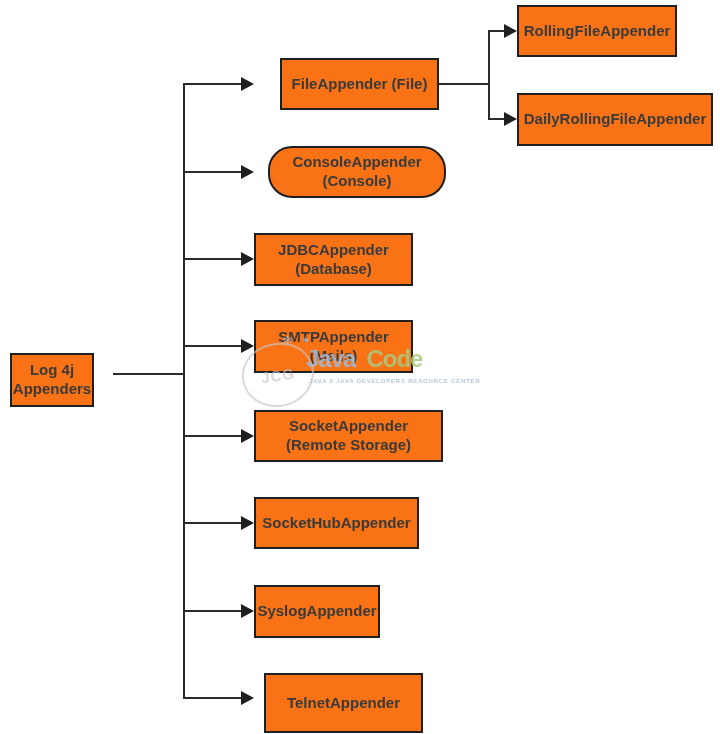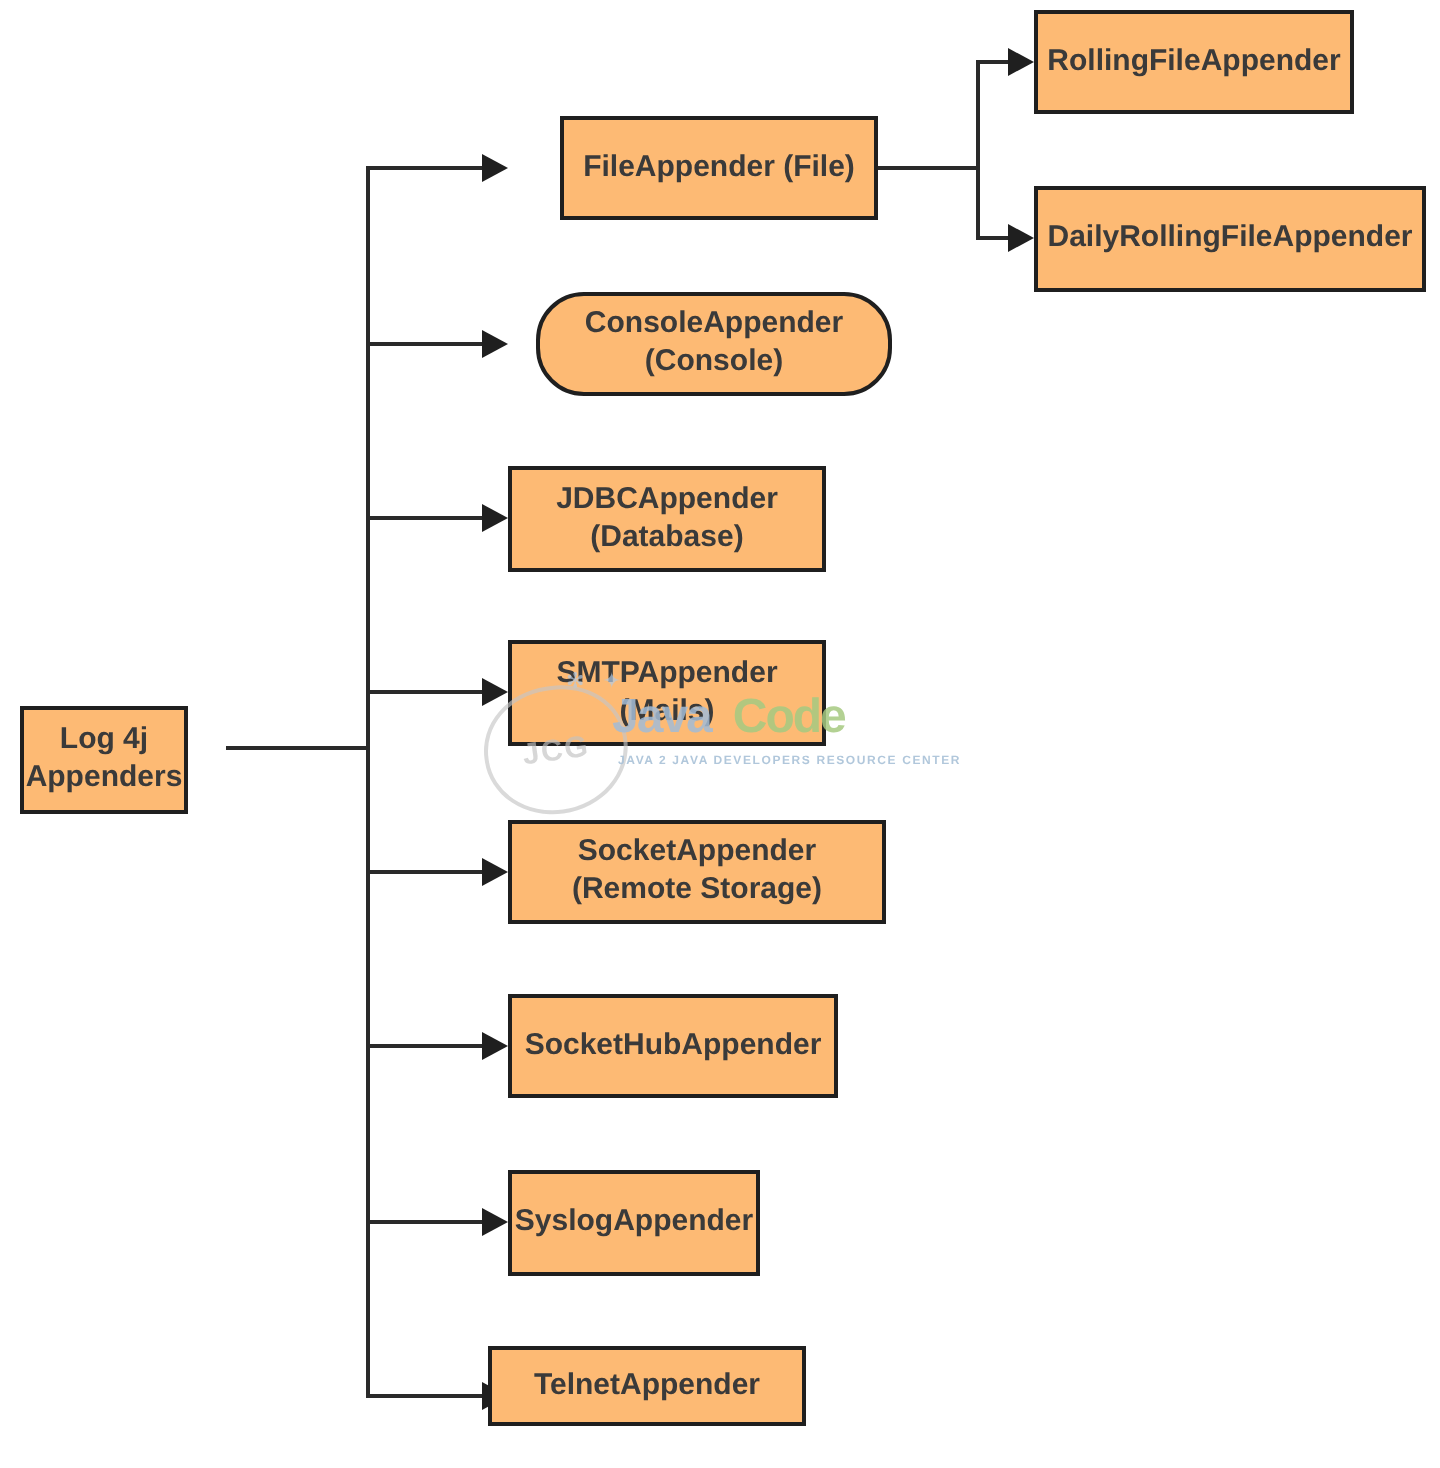--- a/index.html
+++ b/index.html
@@ -7,21 +7,21 @@
     position: relative;
     width: 720px;
     height: 734px;
     background: #ffffff;
     font-family: "Liberation Sans", sans-serif;
     overflow: hidden;
   }
   .node {
     position: absolute;
     box-sizing: border-box;
-    background: #fdba74;
+    background: #f97316;
     border: 2px solid #1f1f1f;
     color: #3a3a3a;
     font-size: 15px;
     font-weight: 600;
     line-height: 1.25;
     display: flex;
     align-items: center;
     justify-content: center;
     text-align: center;
     white-space: pre-line;
@@ -146,21 +146,21 @@
   <div class="node" style="left:254px; top:320px; width:159px; height:53px;">SMTPAppender
 (Mails)</div>
 
   <div class="node" style="left:254px; top:410px; width:189px; height:52px;">SocketAppender
 (Remote Storage)</div>
 
   <div class="node" style="left:254px; top:497px; width:165px; height:52px;">SocketHubAppender</div>
 
   <div class="node" style="left:254px; top:585px; width:126px; height:53px;">SyslogAppender</div>
 
-  <div class="node" style="left:244px; top:673px; width:159px; height:40px;">TelnetAppender</div>
+  <div class="node" style="left:264px; top:673px; width:159px; height:60px;">TelnetAppender</div>
 
   <div class="h-line" style="left:413px; top:83px; width:77px;"></div>
   <div class="v-line" style="left:488px; top:30px; height:90px;"></div>
 
   <div class="h-line" style="left:489px; top:30px; width:16px;"></div>
   <div class="arrowhead" style="left:504px; top:24px;"></div>
 
   <div class="h-line" style="left:489px; top:118px; width:16px;"></div>
   <div class="arrowhead" style="left:504px; top:112px;"></div>
 

